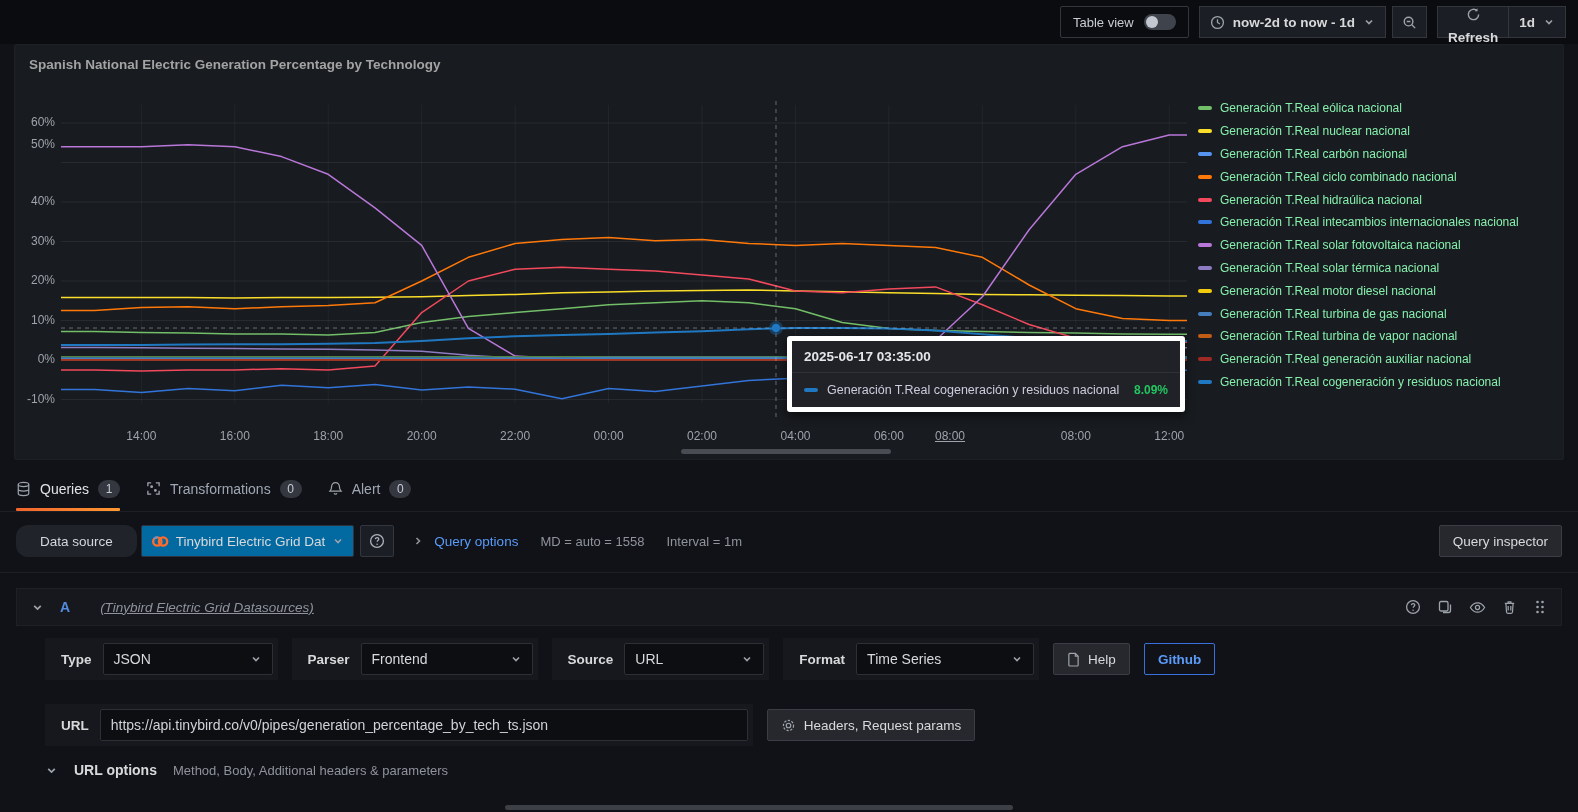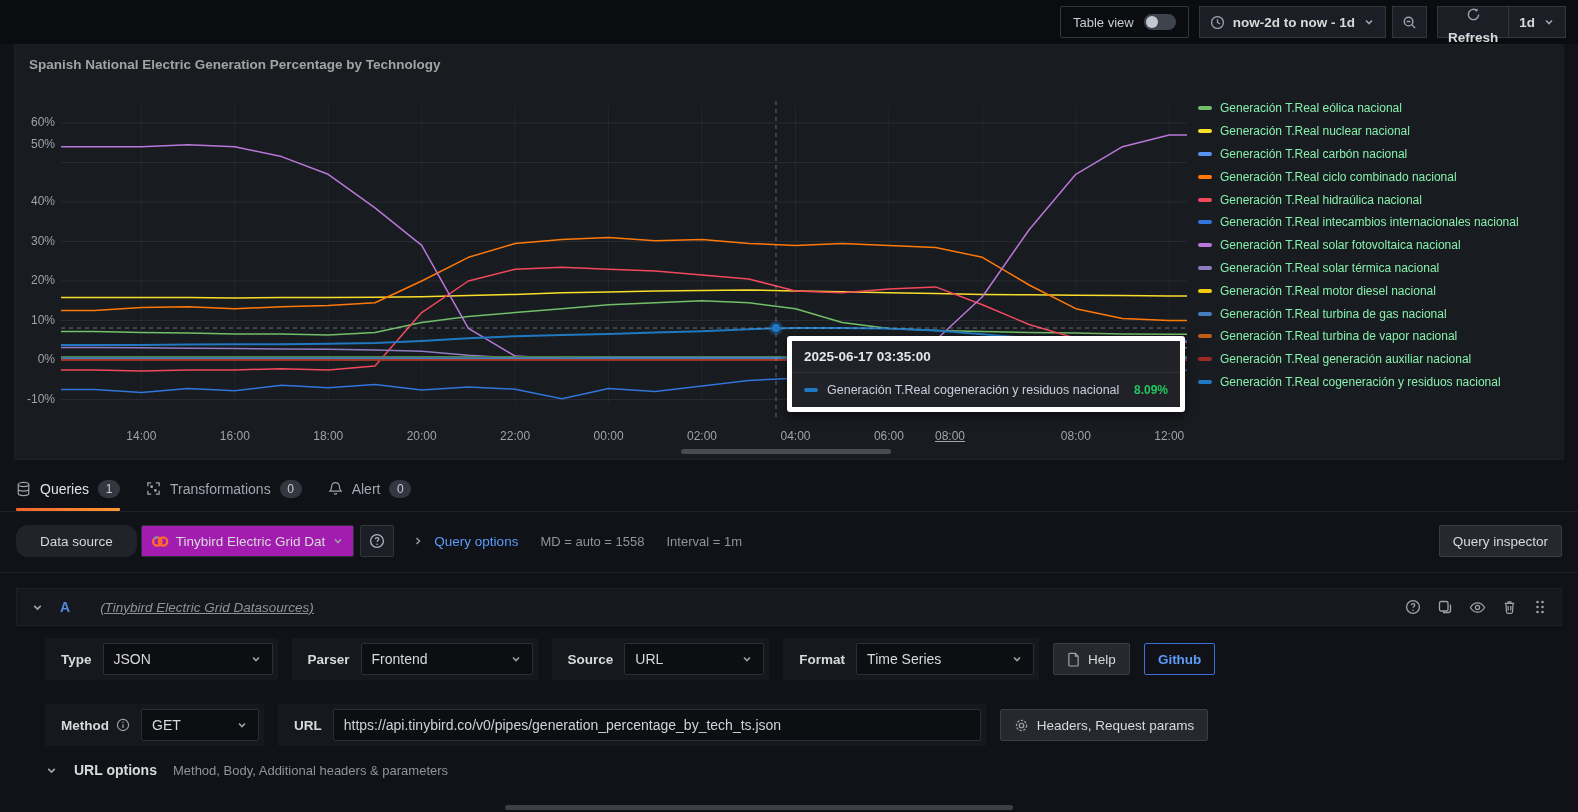--- a/index.html
+++ b/index.html
@@ -57,21 +57,21 @@
   .tab.active { color:#e1e2e6; }
   .tab.active::after { content:""; position:absolute; left:0; right:0; bottom:0; height:3px;
                        background:linear-gradient(90deg,#f2642c,#ff9830); border-radius:1px; }
   .badge { background:#343740; color:#c9ccd4; border-radius:9px; min-width:22px; height:18px;
            display:flex; align-items:center; justify-content:center; font-size:12px; padding:0 7px; }
 
   
   .ds-row { position:absolute; top:524px; left:16px; right:16px; height:34px; display:flex; align-items:center; }
   .flabel { background:#20232a; height:32px; display:flex; align-items:center; padding:0 24px;
             border-radius:12px; color:#d5d7dd; font-weight:500; font-size:13.5px; }
-  .picker { height:32px; margin-left:4px; background:#a21caf; border:1px solid #2f323a; border-radius:2px;
+  .picker { height:32px; margin-left:4px; background:#0369a1; border:1px solid #2f323a; border-radius:2px;
             display:flex; align-items:center; gap:7px; padding:0 9px; cursor:pointer; color:#d8d9da; font-size:13.5px; font-weight:500; }
   .iconbtn { height:32px; width:34px; margin-left:6px; background:#1b1e24; border:1px solid #33363d;
              border-radius:2px; display:flex; align-items:center; justify-content:center; cursor:pointer; color:#aeb2bb; }
   .qo-caret { margin-left:18px; color:#8e939c; }
   .qo-link { margin-left:10px; color:#589bf8; font-weight:500; font-size:13.5px; cursor:pointer; }
   .qo-stat { margin-left:22px; color:#8e939c; font-size:13px; }
   .spacer { flex:1; }
   .btn { height:32px; display:flex; align-items:center; gap:8px; padding:0 13px; border-radius:2px;
          background:#26282e; border:1px solid #3a3d45; color:#d8d9da; font-weight:500; font-size:13.5px;
          font-family:inherit; cursor:pointer; }
@@ -415,36 +415,20 @@
         <path d="M3 1.5h6l3 3V14a1 1 0 0 1-1 1H3a1 1 0 0 1-1-1V2.5a1 1 0 0 1 1-1z" fill="none" stroke="currentColor" stroke-width="1.3"></path>
         <path d="M9 1.5v3h3" fill="none" stroke="currentColor" stroke-width="1.3"></path>
       </svg>
     <span>Help</span>
   </button>
   <button class="btn github">Github</button>
 </div>
 
 <div class="erow r2">
   <div class="fcard">
-    <span class="cl">
-      <span>Method</span>
-      <svg class="icon" width="14" height="14" viewBox="0 0 16 16">
-          <circle cx="8" cy="8" r="6.4" fill="none" stroke="currentColor" stroke-width="1.3"></circle>
-          <circle cx="8" cy="4.8" r="0.8" fill="currentColor"></circle>
-          <path d="M8 7v4.4" stroke="currentColor" stroke-width="1.4"></path>
-        </svg>
-    </span>
-    <div class="select" style="width:118px">
-      <span>GET</span>
-      <svg class="icon" width="12" height="12" viewBox="0 0 12 12">
-          <path d="M3 4.5l3 3 3-3" fill="none" stroke="currentColor" stroke-width="1.6"></path>
-        </svg>
-    </div>
-  </div>
-  <div class="fcard">
     <span class="cl">URL</span>
     <div class="inputbox" style="width:648px">https://api.tinybird.co/v0/pipes/generation_percentage_by_tech_ts.json</div>
   </div>
   <button class="btn">
     <svg class="icon" width="15" height="15" viewBox="0 0 16 16">
         <circle cx="8" cy="8" r="2.4" fill="none" stroke="currentColor" stroke-width="1.3"></circle>
         <circle cx="8" cy="8" r="5.4" fill="none" stroke="currentColor" stroke-width="1.3" stroke-dasharray="2.4 1.6"></circle>
       </svg>
     <span>Headers, Request params</span>
   </button>

